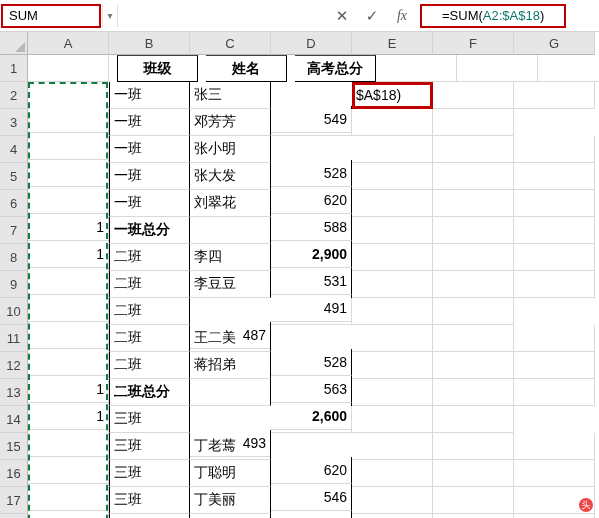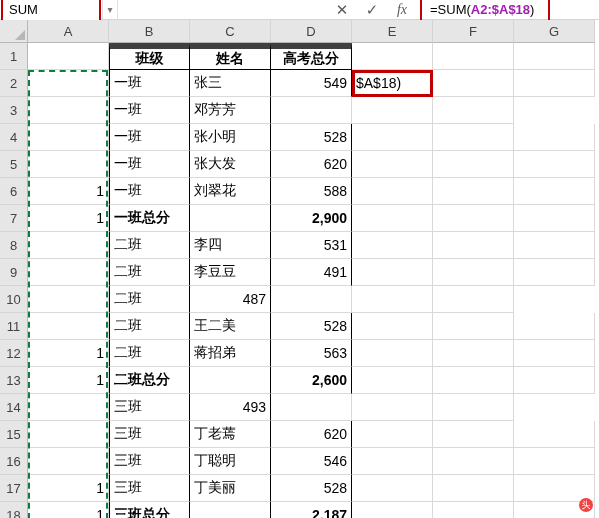--- a/index.html
+++ b/index.html
@@ -9,21 +9,21 @@
       background: #fff;
       width: 599px;
       height: 518px;
       overflow: hidden;
       position: relative;
     }
     .formula-bar {
       display: flex;
       align-items: center;
       border-bottom: 1px solid #d4d4d4;
-      height: 20px;
+      height: 32px;
       background: #fff;
     }
     .name-box {
       width: 100px;
       border: 2px solid #c00000;
       padding: 2px 6px;
       font-size: 13px;
       background: #fff;
       margin: 1px;
       height: 24px;
@@ -52,29 +52,29 @@
       height: 24px;
       display: flex;
       align-items: center;
       justify-content: center;
       color: #595959;
       font-size: 15px;
     }
     .fx-icon { font-style: italic; font-family: Liberation Serif, serif; font-size: 14px; }
     .formula-input {
       border: 2px solid #c00000;
-      padding: 2px 8px;
+      padding: 2px 20px;
       font-size: 13px;
       margin-left: 4px;
       height: 24px;
       display: flex;
       align-items: center;
       min-width: 130px;
     }
-    .formula-input .ref { color: #a21caf; font-weight: bold; }
+    .formula-input .ref { color: #0f766e; }
     .sheet {
       display: flex;
     }
     .corner {
       width: 28px;
       height: 23px;
       background: #e6e6e6;
       border-right: 1px solid #b7b7b7;
       border-bottom: 1px solid #b7b7b7;
       position: relative;
@@ -135,24 +135,24 @@
       border-bottom: 1px solid #d9d9d9;
       padding: 0 4px;
       display: flex;
       align-items: center;
       font-size: 14px;
       overflow: hidden;
       white-space: nowrap;
     }
     .cell.b-r { border-right: 1px solid #000; }
     .cell.b-b { border-bottom: 1px solid #000; }
-    .cell.b-t { border-top: 6px solid #404040; }
+    .cell.b-t { border-top: 1px solid #404040; margin-left: 8px; }
     .cell.b-l { border-left: 1px solid #000; }
     .cell.center { justify-content: center; }
-    .cell.right { justify-content: flex-end; }
+    .cell.right { justify-content: flex-end; margin-top: 24px; }
     .cell.bold { font-weight: bold; }
     .marching {
       position: absolute;
       left: 0px; top: 27px;
       width: 80px;
       height: 459px;
       border: 2px dashed #107c41;
       pointer-events: none;
     }
     .e2-box {

